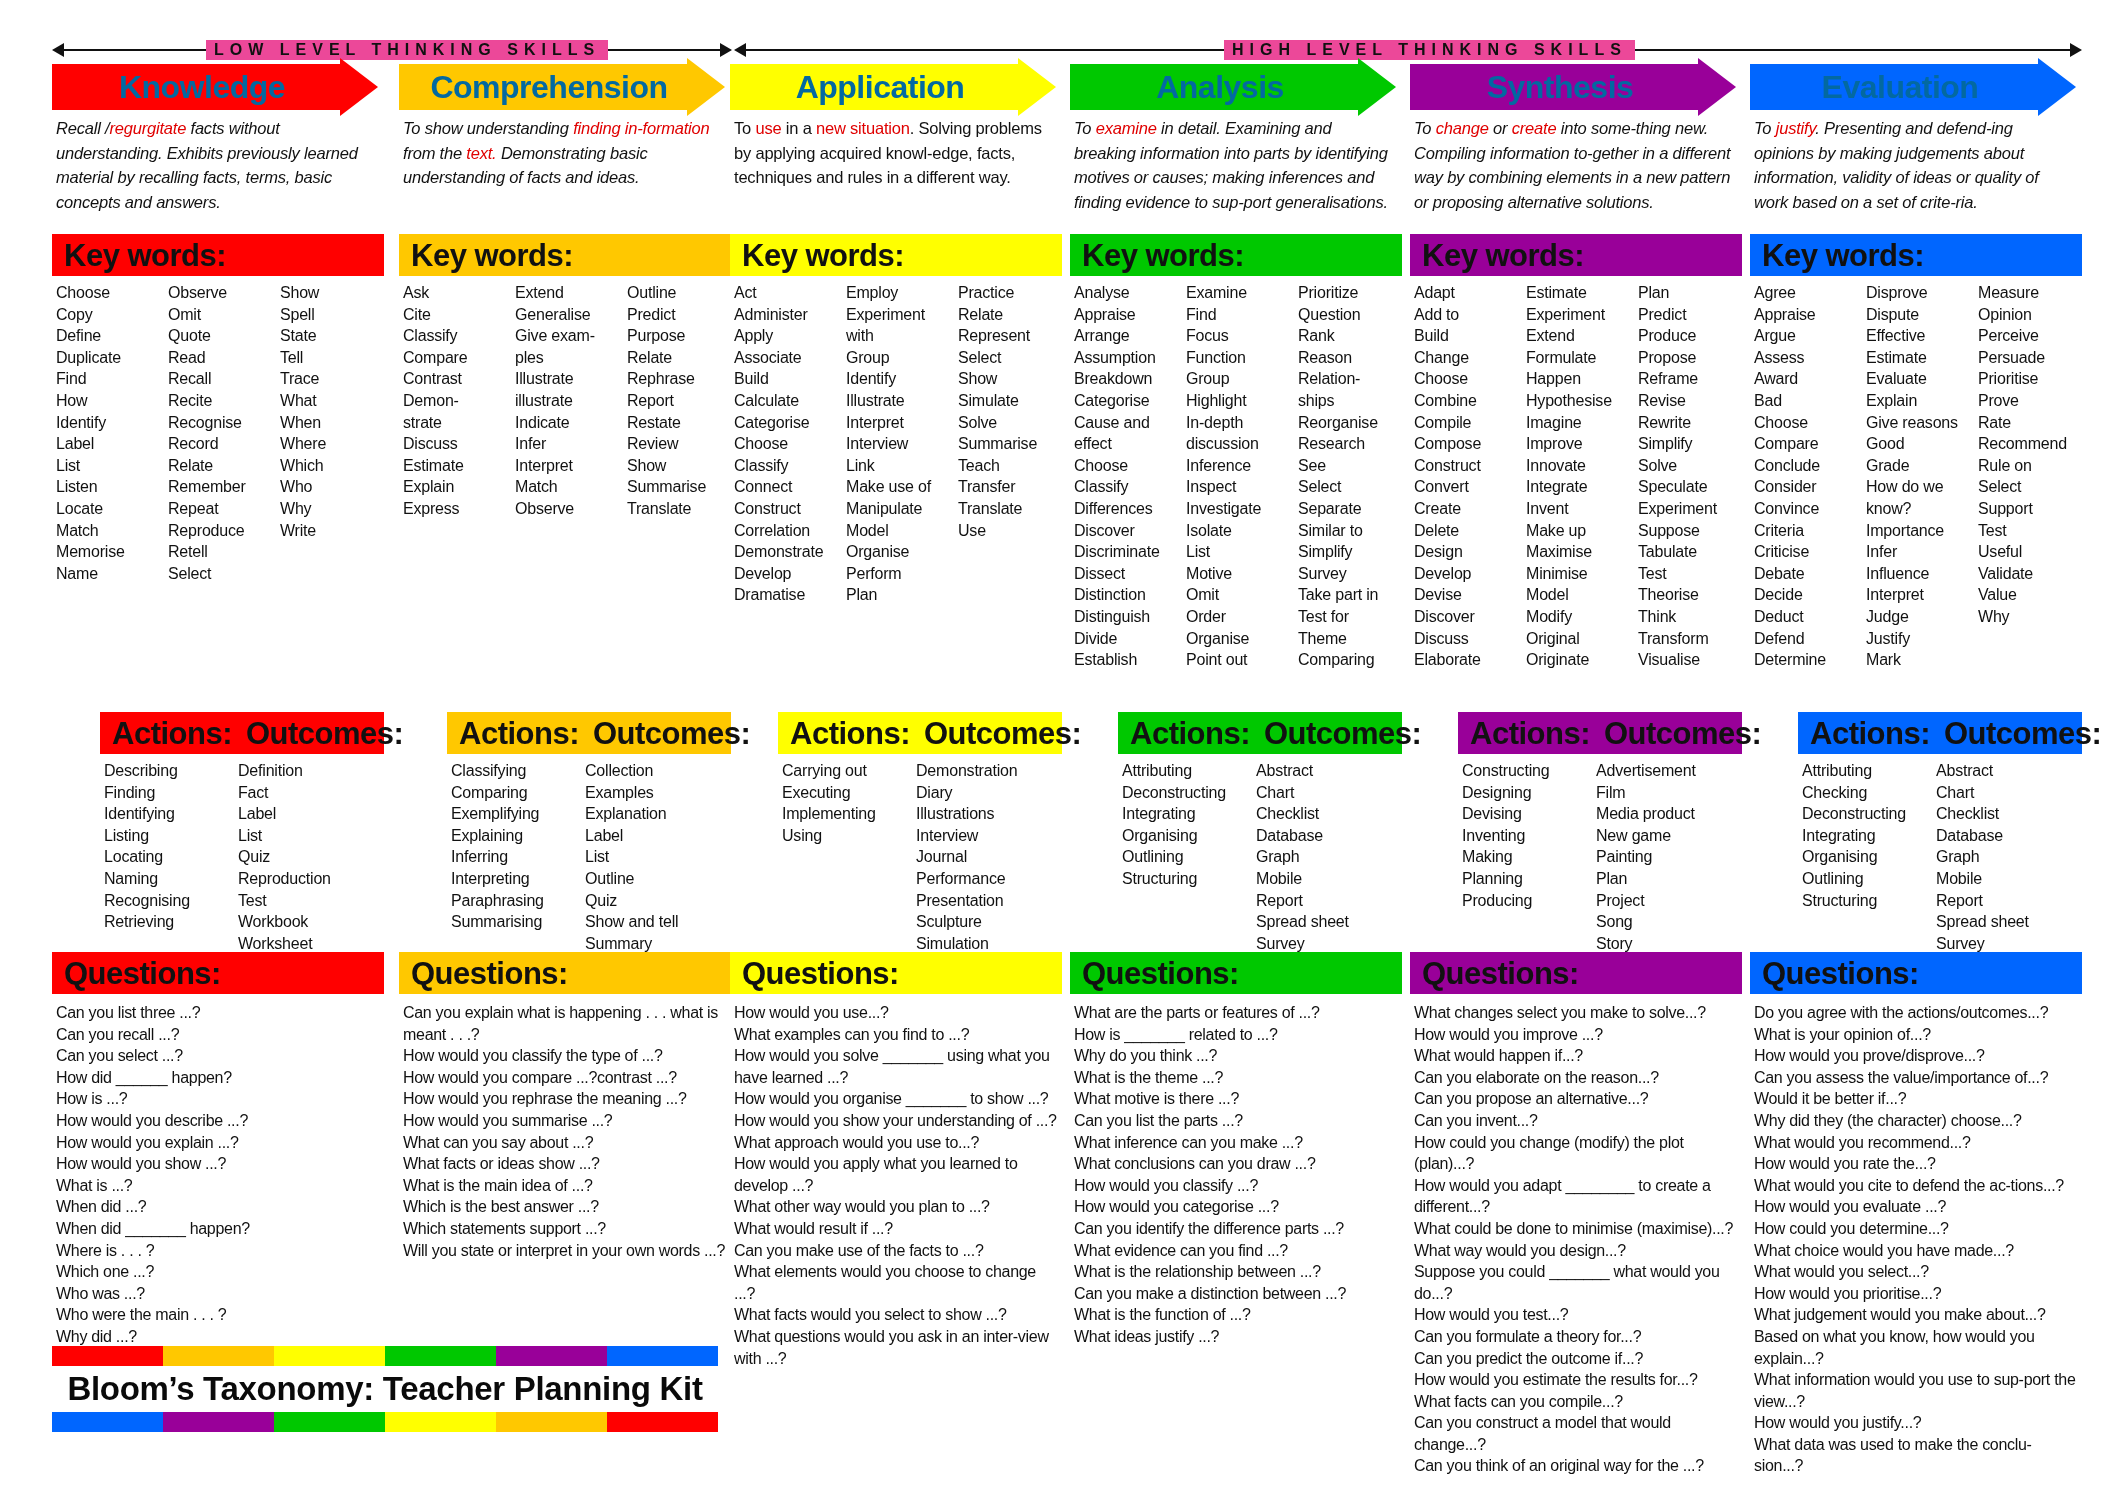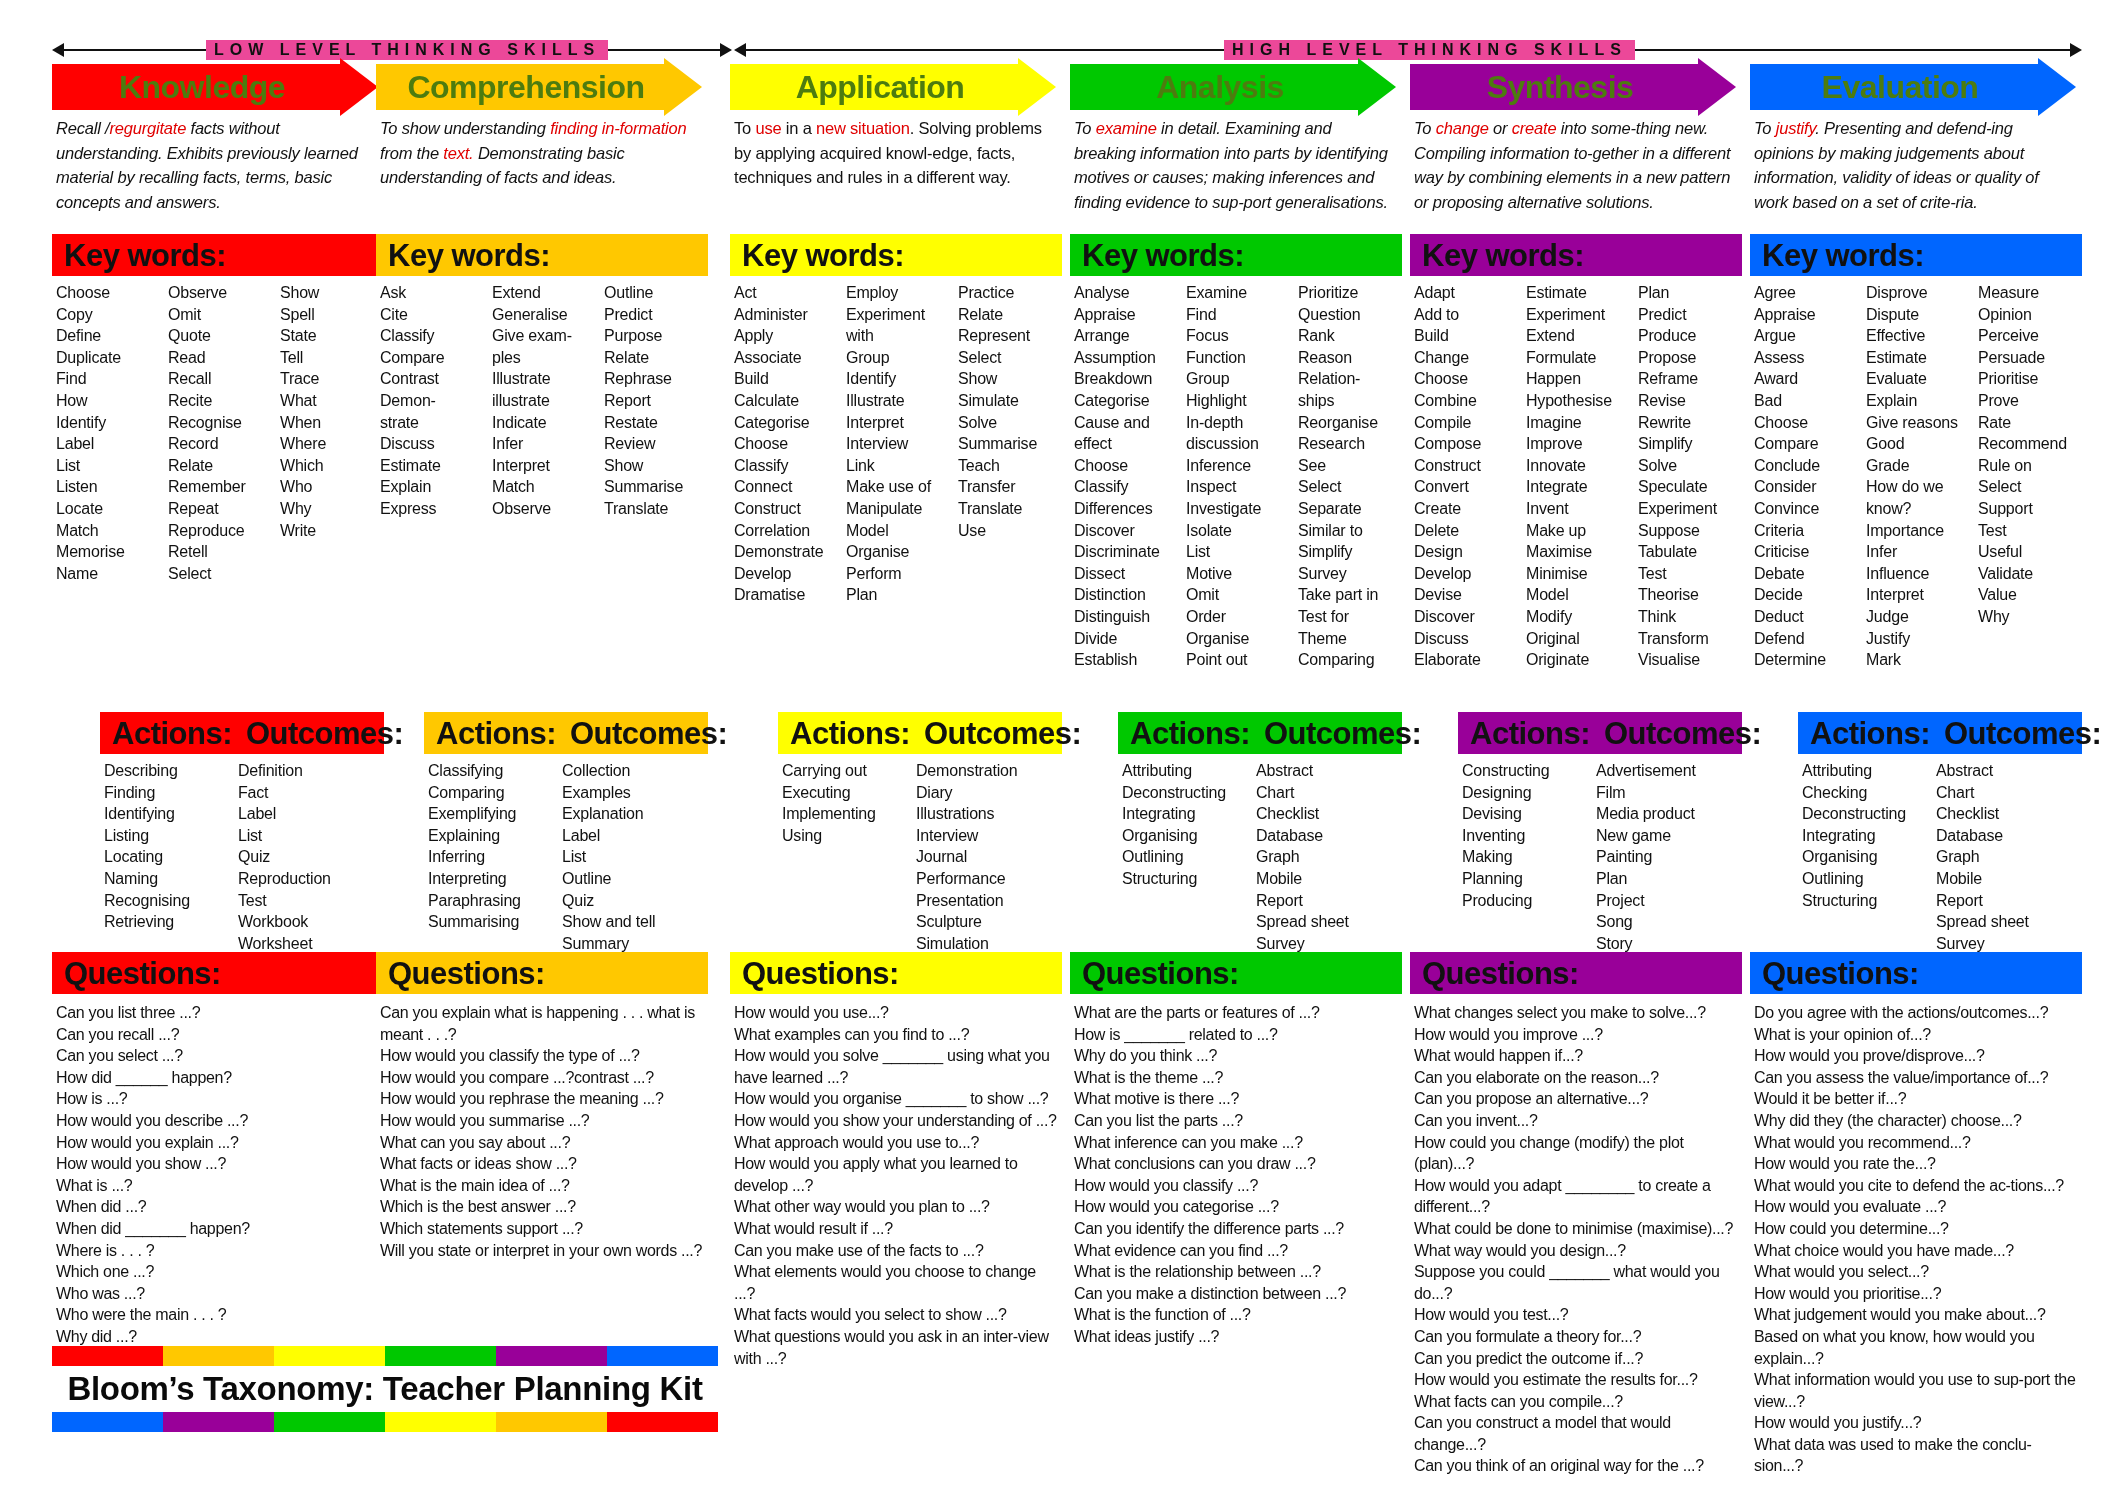--- a/index.html
+++ b/index.html
@@ -9,21 +9,21 @@
   .skill-bar { position: absolute; top: 40px; height: 20px; }
   .skill-bar .line { position: absolute; top: 9px; height: 2px; background: #111; }
   .skill-bar .label { position: absolute; top: 0; font-size: 16px; font-weight: bold; letter-spacing: 6px; background: #ec4899; padding: 0 8px; white-space: nowrap; line-height: 20px; }
   .arrowhead-l { position: absolute; top: 3px; width: 0; height: 0; border-top: 7px solid transparent; border-bottom: 7px solid transparent; border-right: 12px solid #111; }
   .arrowhead-r { position: absolute; top: 3px; width: 0; height: 0; border-top: 7px solid transparent; border-bottom: 7px solid transparent; border-left: 12px solid #111; }
 
   .col { position: absolute; top: 58px; width: 332px; }
   .banner { position: relative; height: 58px; }
   .banner .body { position: absolute; left: 0; top: 6px; height: 46px; width: 290px; }
   .banner .head { position: absolute; left: 288px; top: 0; width: 0; height: 0; border-top: 29px solid transparent; border-bottom: 29px solid transparent; border-left: 38px solid; }
-  .banner .title { position: absolute; left: 0; top: 6px; width: 300px; height: 46px; text-align: center; font-size: 32px; font-weight: bold; line-height: 46px; color: #4d7c0f; letter-spacing: -0.5px; }
+  .banner .title { position: absolute; left: 0; top: 6px; width: 300px; height: 46px; text-align: center; font-size: 32px; font-weight: bold; line-height: 46px; color: #0369a1; letter-spacing: -0.5px; }
   .desc { font-size: 16.5px; font-style: italic; line-height: 24.5px; padding: 0 6px 0 4px; height: 118px; letter-spacing: -0.2px; }
   .desc.upright { font-style: normal; }
   .desc .hl { color: #e00000; }
 
   .hdr { height: 42px; font-size: 31px; font-weight: bold; line-height: 44px; padding-left: 12px; color: #111; letter-spacing: -0.5px; }
   .kw-grid { display: grid; grid-template-columns: 112px 112px 108px; padding: 6px 0 0 4px; height: 436px; }
   .kw-grid .kcol div { font-size: 16px; line-height: 21.6px; white-space: nowrap; letter-spacing: -0.2px; }
 
   .ao { display: flex; justify-content: space-between; height: 240px; margin-left: 48px; }
   .ao .half { width: 150px; }
@@ -154,21 +154,21 @@
         <div>What is ...?</div>
         <div>When did ...?</div>
         <div>When did _______ happen?</div>
         <div>Where is . . . ?</div>
         <div>Which one ...?</div>
         <div>Who was ...?</div>
         <div>Who were the main . . . ?</div>
         <div>Why did ...?</div>
       </div>
     </div>
-    <div class="col" style="left: 376px;">
+    <div class="col" style="left: 399px;">
       <div class="banner">
         <div class="body" style="background:#ffc800"></div>
         <div class="head" style="border-left-color:#ffc800"></div>
         <div class="title">Comprehension</div>
       </div>
       <div class="desc "><span class="">To show understanding </span><span class="hl">finding in-formation</span><span class=""> from the </span><span class="hl">text.</span><span class="">  Demonstrating basic understanding of facts and ideas.</span></div>
       <div class="hdr" style="background:#ffc800">Key words:</div>
       <div class="kw-grid">
         <div class="kcol">
           <div>Ask</div>

